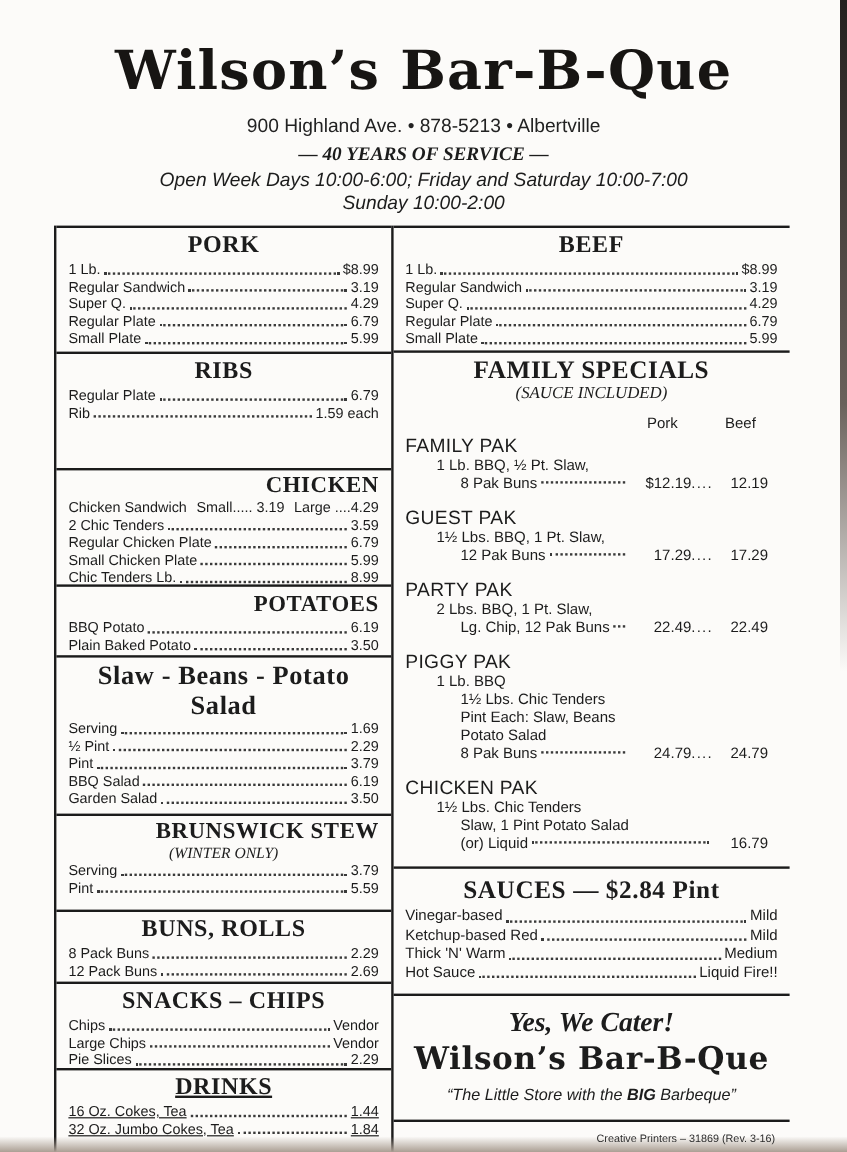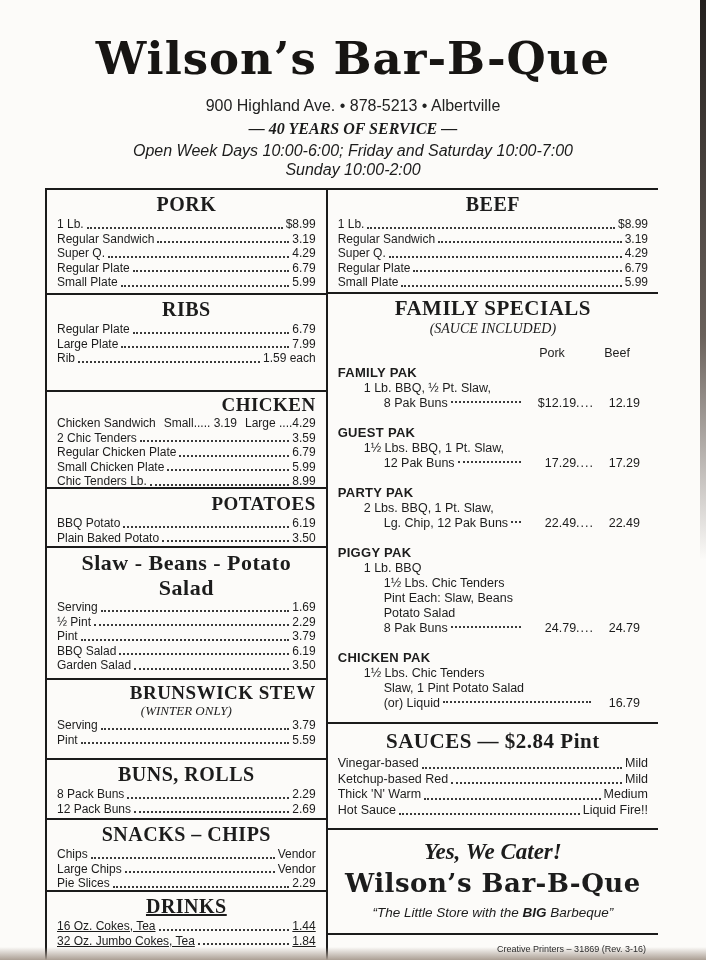--- a/index.html
+++ b/index.html
@@ -46,21 +46,21 @@
 
   
   .split-row{display:flex;justify-content:space-between;font-size:12px;line-height:14.6px;}
 
   
   .pak-cols{display:flex;justify-content:flex-end;font-size:12.5px;margin:9px 0 4px 0;}
   .pak-cols .pc-pork{width:52px;text-align:center;}
   .pak-cols .pc-gap{width:16px;}
   .pak-cols .pc-beef{width:46px;text-align:center;margin-right:8px;}
   .pak{margin-bottom:13px;}
-  .pak-name{font-weight:bold;font-size:13px;line-height:17px;letter-spacing:.3px;}
+  .pak-name{font-weight:normal;font-size:16px;line-height:17px;letter-spacing:.3px;}
   .pak-line{font-size:12.5px;line-height:15px;margin-left:46px;}
   .pak-line.first{margin-left:26px;}
   .pak-price-row{display:flex;align-items:center;padding-right:8px;}
   .pak-price-label{white-space:nowrap;}
   .pak-pork{width:52px;text-align:right;white-space:nowrap;}
   .pak-sep{white-space:nowrap;letter-spacing:1px;}
   .pak-beef{width:46px;text-align:right;white-space:nowrap;}
 
   
   .sauce-rows .mi-row{font-size:12.5px;line-height:15.6px;}
@@ -122,25 +122,20 @@
             </div>
           </div>
       </div>
       <div class="sec h-ribs">
         <div class="sec-title">RIBS</div>
         <div>
             <div class="mi-row">
               <span class="mi-label">Regular Plate</span>
               <span class="mi-dots"></span>
               <span class="mi-price">6.79</span>
-            </div>
-            <div class="mi-row">
-              <span class="mi-label">Large Plate</span>
-              <span class="mi-dots"></span>
-              <span class="mi-price">7.99</span>
             </div>
             <div class="mi-row">
               <span class="mi-label">Rib</span>
               <span class="mi-dots"></span>
               <span class="mi-price">1.59 each</span>
             </div>
           </div>
       </div>
       <div class="sec h-chicken">
         <div class="sec-title small" style="line-height:22px;">CHICKEN</div>

